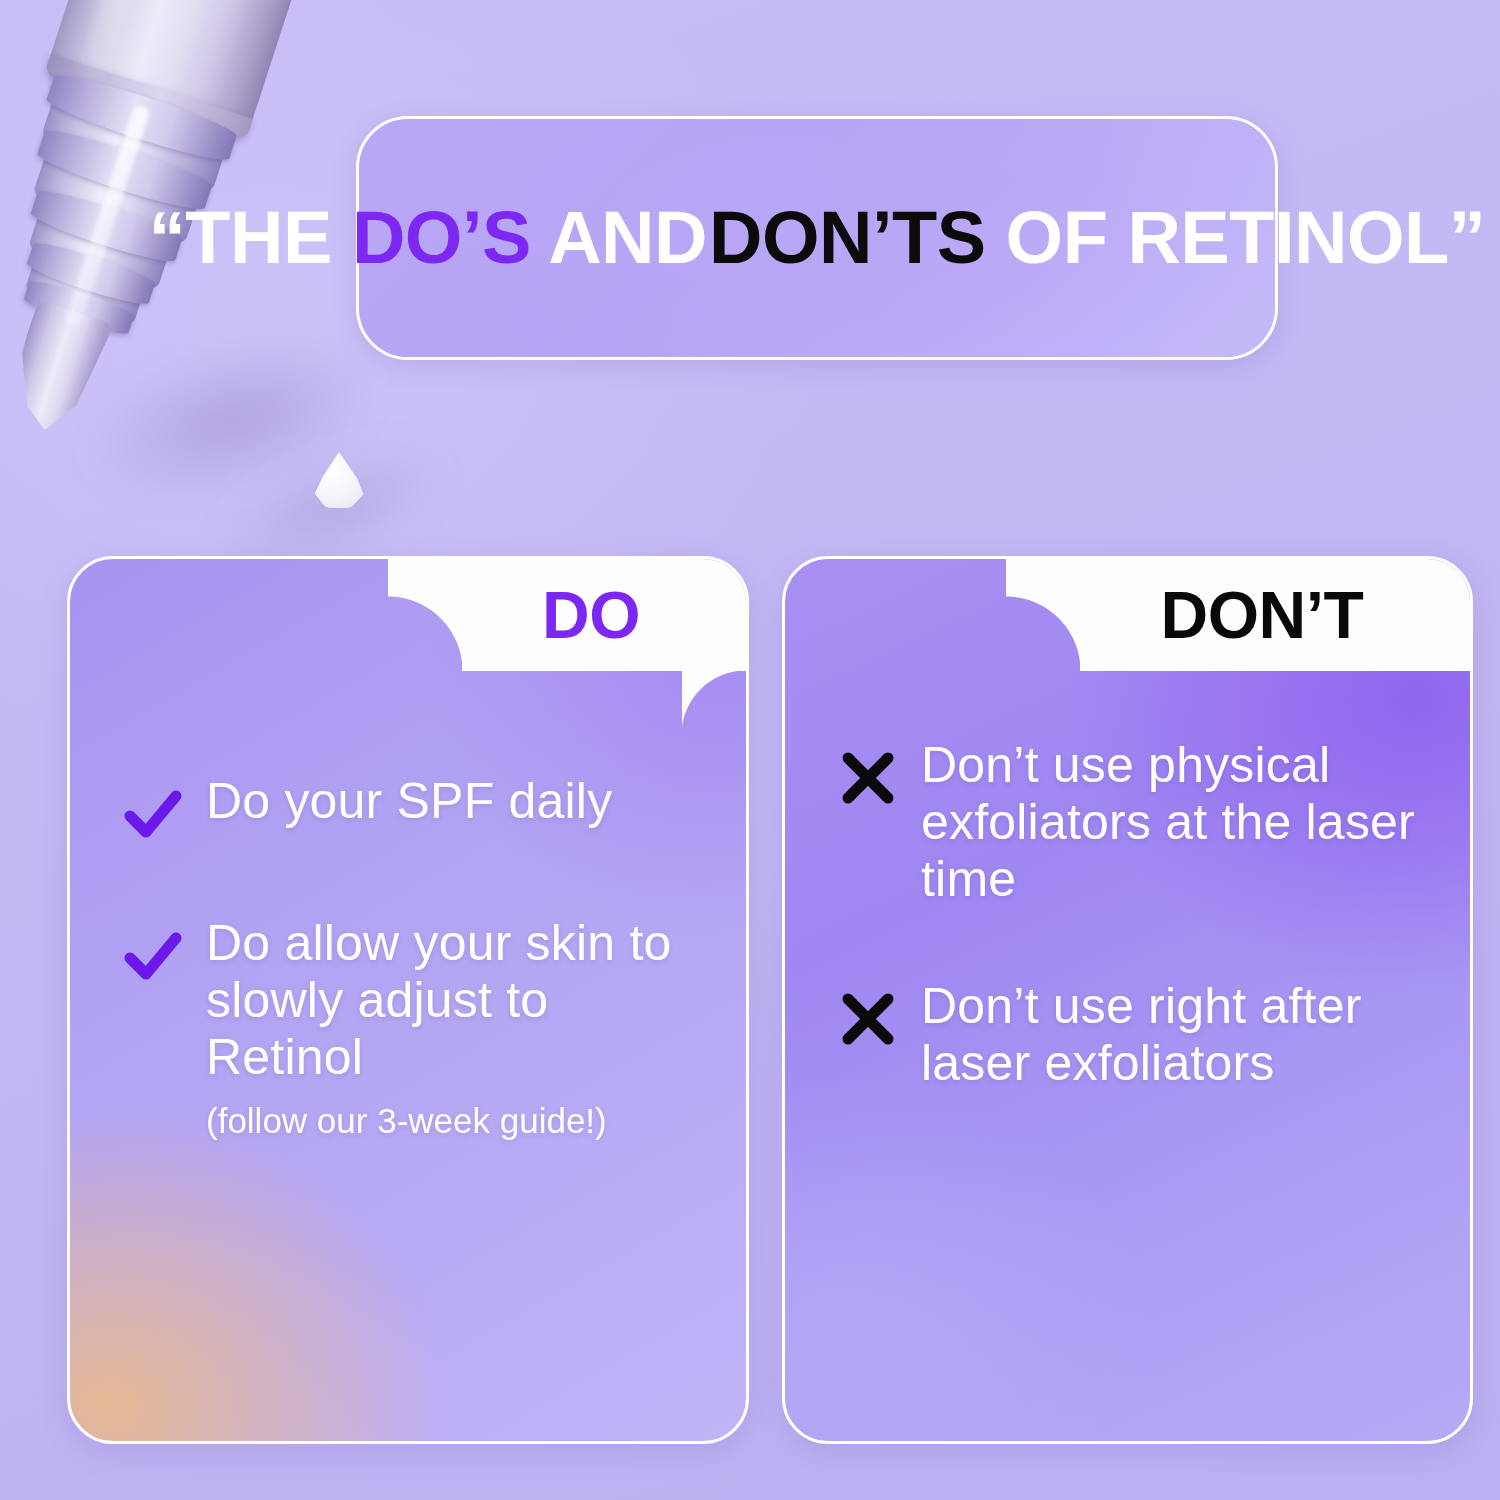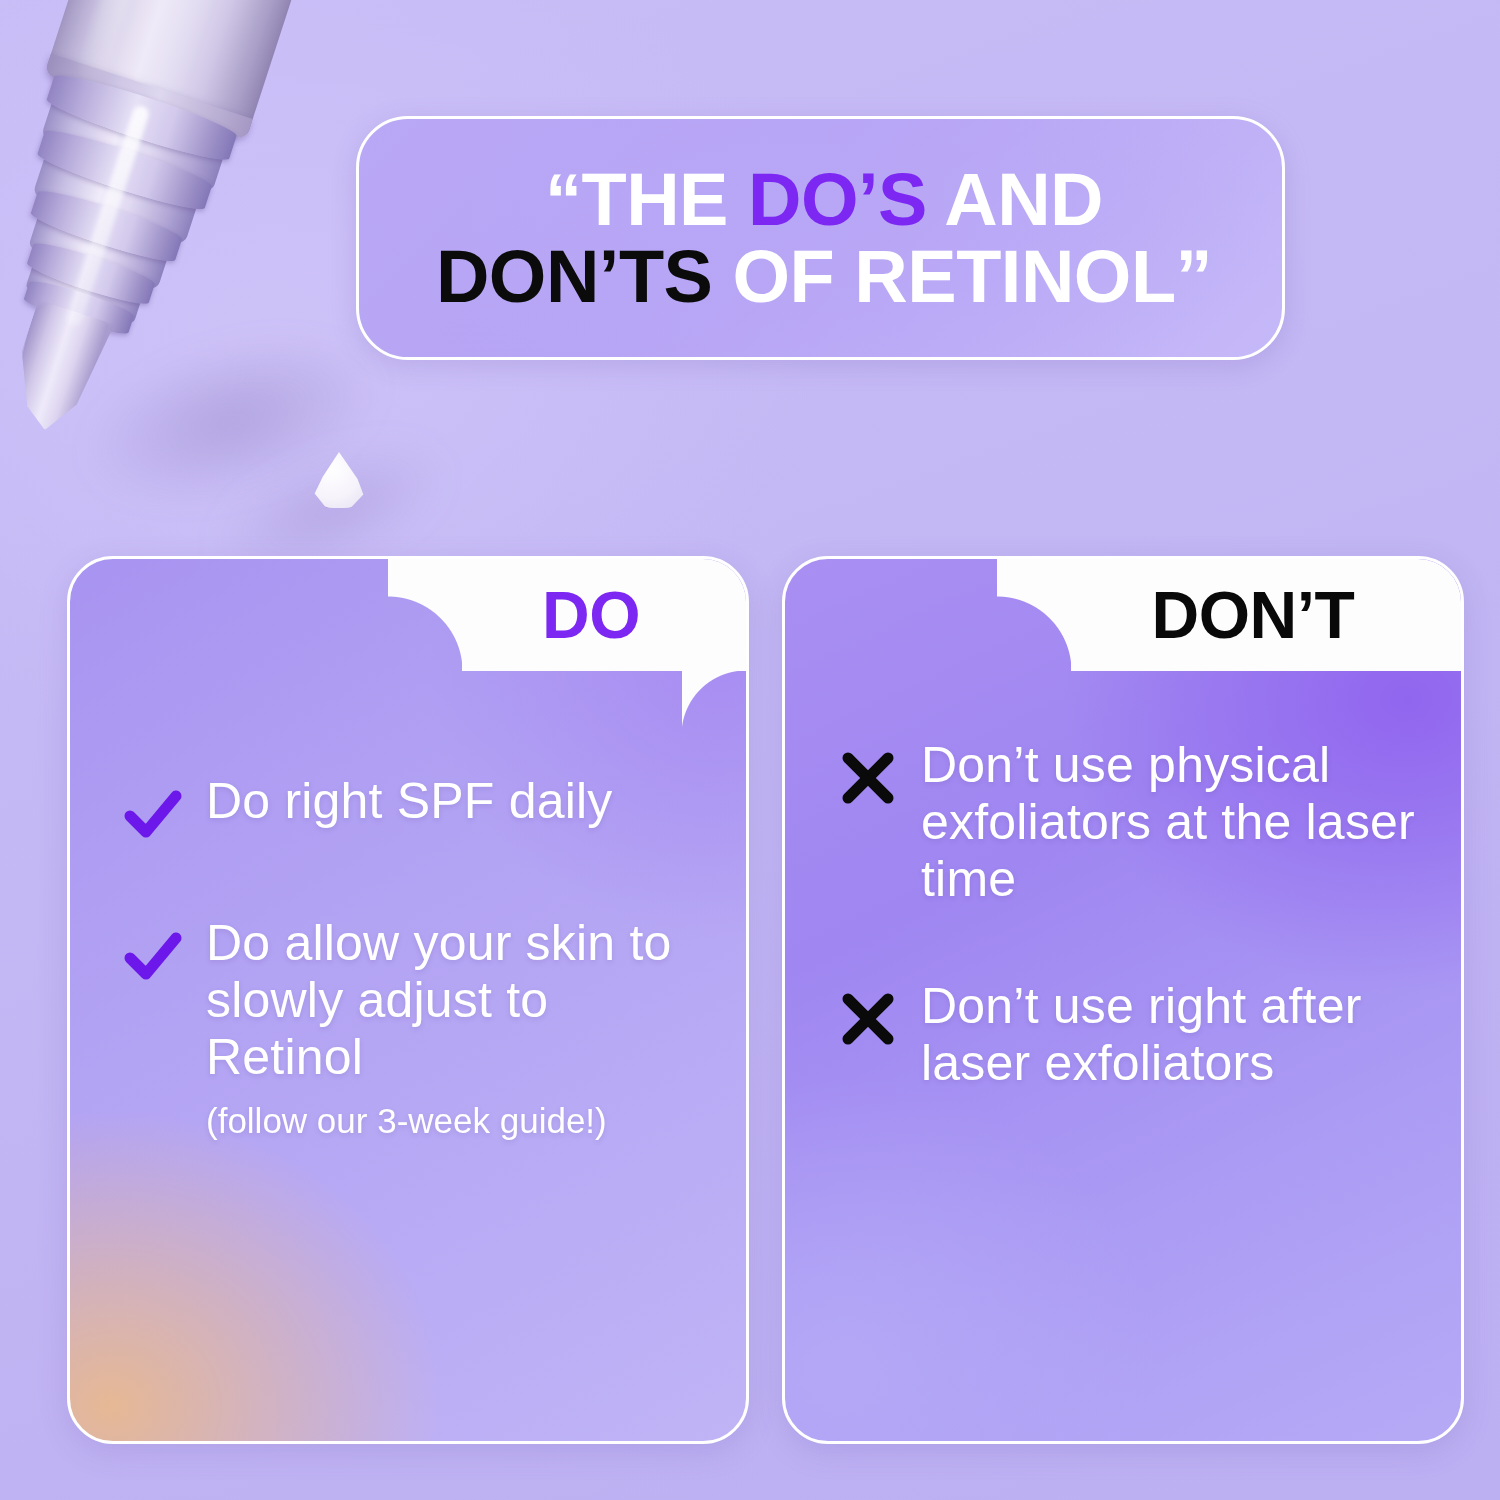--- a/index.html
+++ b/index.html
@@ -100,23 +100,22 @@
 
   
   .title-box{
     position:absolute;left:356px;top:116px;width:916px;height:238px;
     border:3px solid #ffffff;
     border-radius:52px;
     background:
       radial-gradient(ellipse 700px 320px at 46% 40%, #b8a6f6 0%, rgba(184,166,246,0) 70%),
       linear-gradient(135deg,#b9a8f5 0%,#b6a4f4 40%,#c0b1f7 78%,#c6b9f8 100%);
     box-shadow:0 6px 26px rgba(104,80,170,.18);
-    display:flex;flex-direction:column;align-items:center;justify-content:center;
+    display:flex;flex-direction:row;align-items:center;justify-content:center;
     gap:2px;
-    padding-left:7px;
   }
   .title-line{
     font-weight:bold;
     font-size:74px;
     letter-spacing:-0.5px;
     line-height:1.02;
     white-space:nowrap;
     text-align:center;
   }
   .t-white{color:#ffffff;}
@@ -137,20 +136,21 @@
       radial-gradient(ellipse 520px 460px at 6% 96%, #e6b894 0%, rgba(230,184,148,0) 64%),
       radial-gradient(ellipse 420px 420px at 96% 10%, #a78cf2 0%, rgba(167,140,242,0) 70%),
       linear-gradient(150deg,#a894f1 0%,#b2a2f3 38%,#b9abf5 70%,#c0b4f6 100%);
   }
   .card-dont{
     left:782px;top:556px;width:676px;height:882px;
     background:
       radial-gradient(ellipse 520px 440px at 92% 16%, #9166ef 0%, rgba(145,102,239,0) 66%),
       radial-gradient(ellipse 460px 420px at 8% 92%, #b4a8f6 0%, rgba(180,168,246,0) 70%),
       linear-gradient(155deg,#a98ff2 0%,#9f86f1 34%,#ab9bf4 68%,#b6aaf6 100%);
+    padding-left: 9px;
   }
 
   
   .tab{
     position:absolute;top:0;right:0;height:112px;
     background:#fdfdfe;
     display:flex;align-items:center;justify-content:center;
   }
   .tab-do{width:284px;}
   .tab-dont{width:390px;}
@@ -258,21 +258,21 @@
     <div class="tab-notch" style="right:284px;"></div>
     <div class="tab-under" style="right:0;top:112px;"></div>
 
     <div class="list list-do">
       <div class="item gap-lg">
         <span class="mark">
           <svg viewBox="0 0 62 62" xmlns="http://www.w3.org/2000/svg">
               <path d="M8 33 L24 49 L54 13" fill="none" stroke="#6c18ea" stroke-width="11" stroke-linecap="round" stroke-linejoin="round"></path>
             </svg>
         </span>
-        <span class="item-text">Do right SPF daily</span>
+        <span class="item-text">Do your SPF daily</span>
       </div>
       <div class="item">
         <span class="mark">
           <svg viewBox="0 0 62 62" xmlns="http://www.w3.org/2000/svg">
               <path d="M8 33 L24 49 L54 13" fill="none" stroke="#6c18ea" stroke-width="11" stroke-linecap="round" stroke-linejoin="round"></path>
             </svg>
         </span>
         <span class="item-text">
           <span>Do allow your skin to slowly adjust to Retinol</span>
           <span class="sub">(follow our 3-week guide!)</span>

